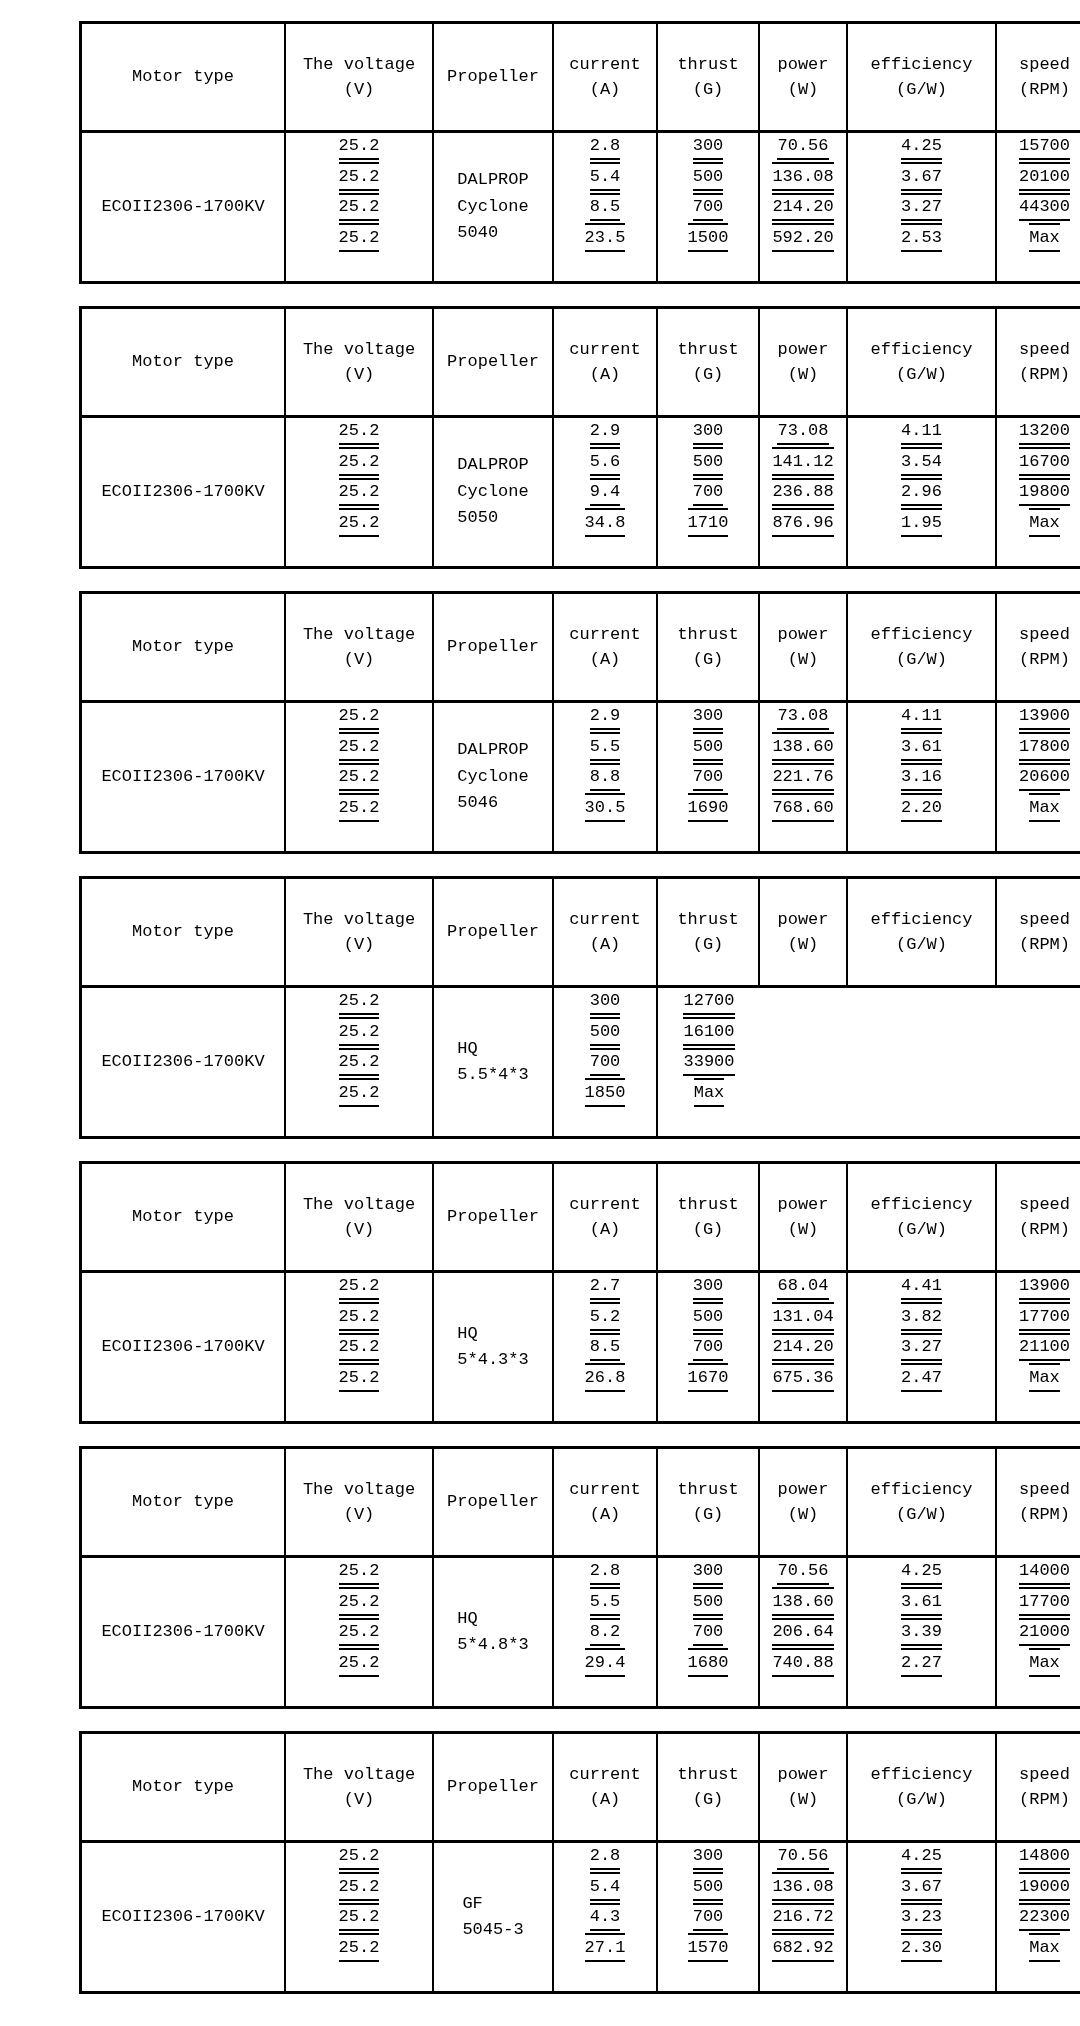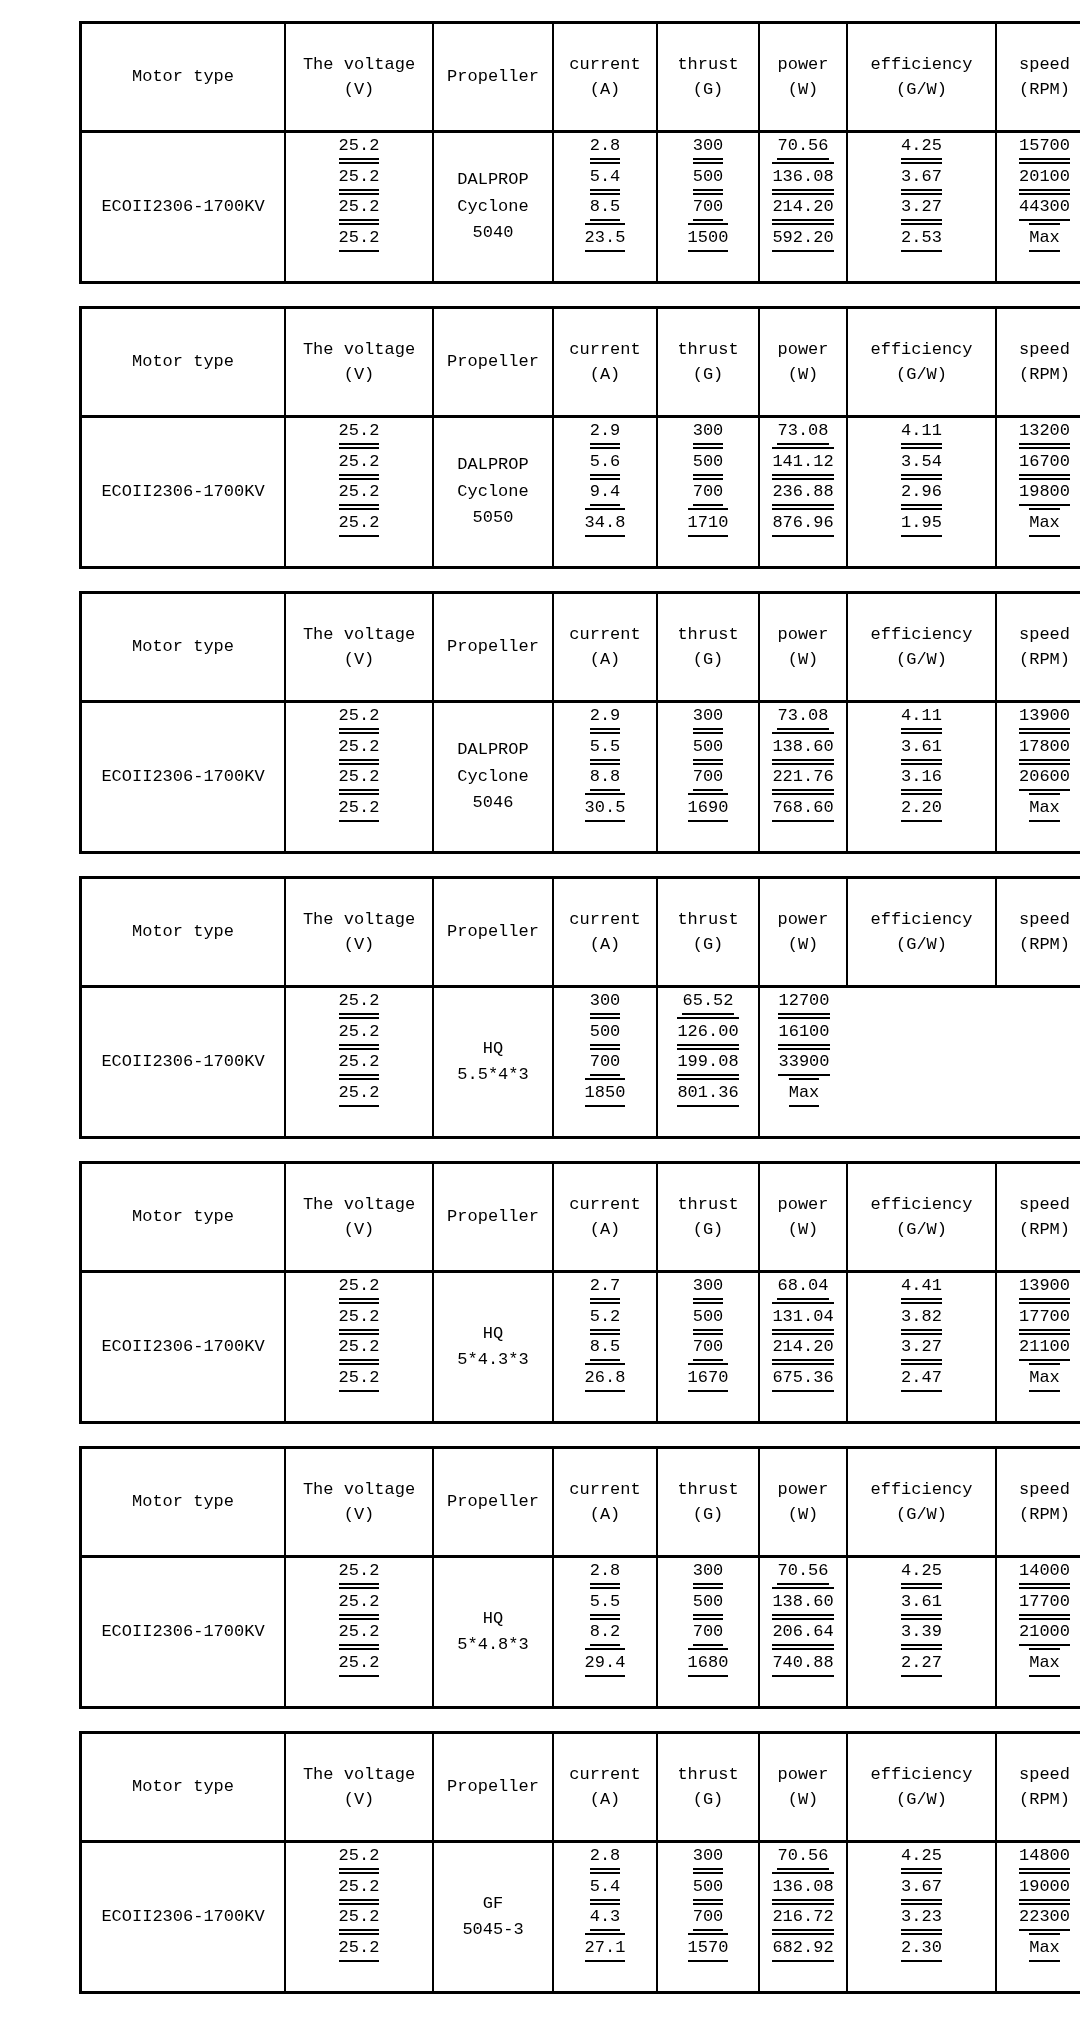--- a/index.html
+++ b/index.html
@@ -45,21 +45,21 @@
     text-align: center;
     white-space: pre-line;
     font-size: 17px;
     line-height: 1.5;
   }
 
   .col.merged {
     display: flex;
     align-items: center;
     justify-content: center;
-    text-align: center;
+    text-align: left;
     white-space: pre-line;
     font-size: 17px;
     line-height: 1.55;
   }
   .col.boxes {
     display: flex;
     flex-direction: column;
     align-items: center;
   }
   .box {
@@ -310,27 +310,20 @@
       <div class="col merged">HQ
 5.5*4*3</div>
       <div class="col boxes">
         <div class="box">300</div>
         <div class="box">500</div>
         <div class="box">700</div>
         <div class="box">1850</div>
         <div class="box"></div>
       </div>
       <div class="col boxes">
-        <div class="box">65.52</div>
-        <div class="box">126.00</div>
-        <div class="box">199.08</div>
-        <div class="box">801.36</div>
-        <div class="box"></div>
-      </div>
-      <div class="col boxes">
         <div class="box">12700</div>
         <div class="box">16100</div>
         <div class="box">33900</div>
         <div class="box">Max</div>
         <div class="box"></div>
       </div>
     </div>
   </section>
 
   <section class="mtable">

